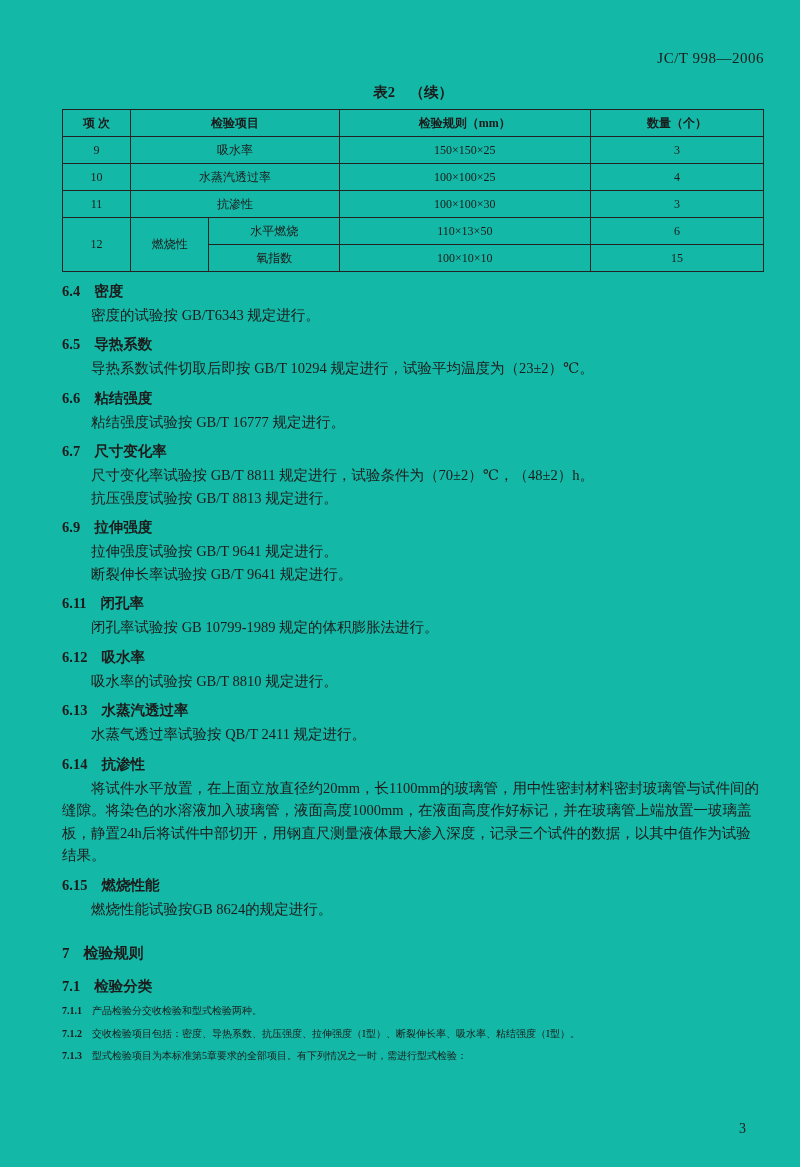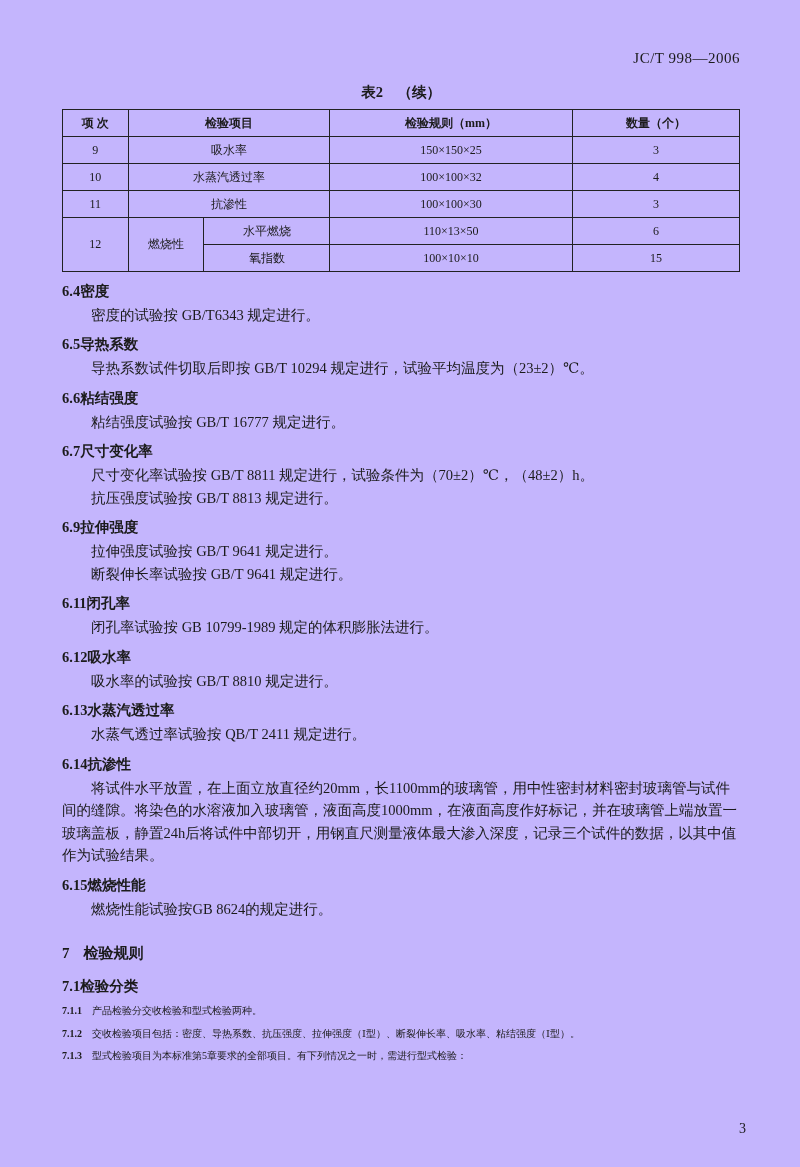--- a/index.html
+++ b/index.html
@@ -6,23 +6,23 @@
   html, body { width: 800px; }
   body {
     background: #e8e8e6;
     font-family: "Liberation Serif", "DejaVu Serif", serif;
   }
   .page {
     position: relative;
     width: 800px;
     height: 1167px;
     margin: 0 auto;
-    background: #c4b5fd;
+    background: #14b8a6;
     color: #1b1b1b;
-    padding: 50px 60px 0 62px;
+    padding: 50px 36px 0 62px;
     overflow: hidden;
   }
   .doc-header {
     text-align: right;
     font-size: 15px;
     letter-spacing: 0.5px;
     margin-bottom: 16px;
   }
   .table-caption {
     text-align: center;
@@ -44,21 +44,21 @@
     padding: 2px 4px;
     margin-left: 12px;
   }
   .spec-table th { font-weight: bold; }
   .clauses { margin-top: 10px; }
   .sec-heading {
     font-size: 14.5px;
     font-weight: bold;
     margin: 9px 0 3px 0;
   }
-  .sec-num { margin-right: 0; }
+  .sec-num { margin-right: 14px; }
   .sec-body {
     font-size: 14.5px;
     line-height: 1.55;
     text-indent: 2em;
   }
   .chap-heading {
     font-size: 15px;
     font-weight: bold;
     margin: 24px 0 14px 0;
   }
@@ -112,21 +112,21 @@
     <tbody>
       <tr>
         <td>9</td>
         <td colspan="2">吸水率</td>
         <td>150×150×25</td>
         <td>3</td>
       </tr>
       <tr>
         <td>10</td>
         <td colspan="2">水蒸汽透过率</td>
-        <td>100×100×32</td>
+        <td>100×100×25</td>
         <td>4</td>
       </tr>
       <tr>
         <td>11</td>
         <td colspan="2">抗渗性</td>
         <td>100×100×30</td>
         <td>3</td>
       </tr>
       <tr>
         <td rowspan="2">12</td>

